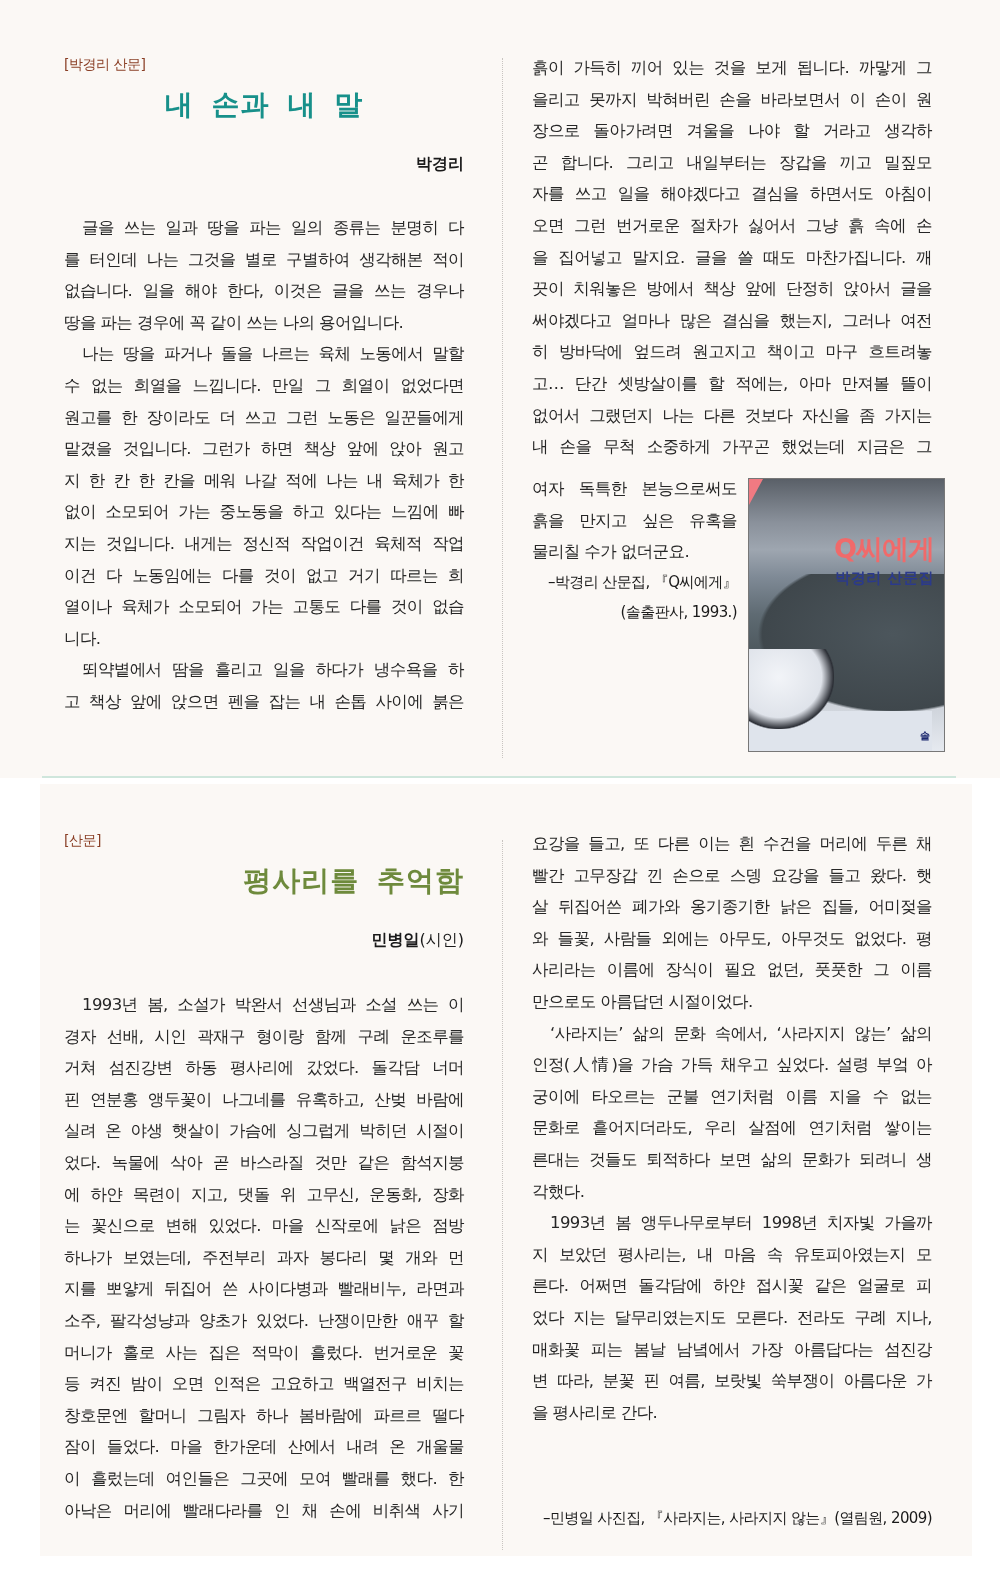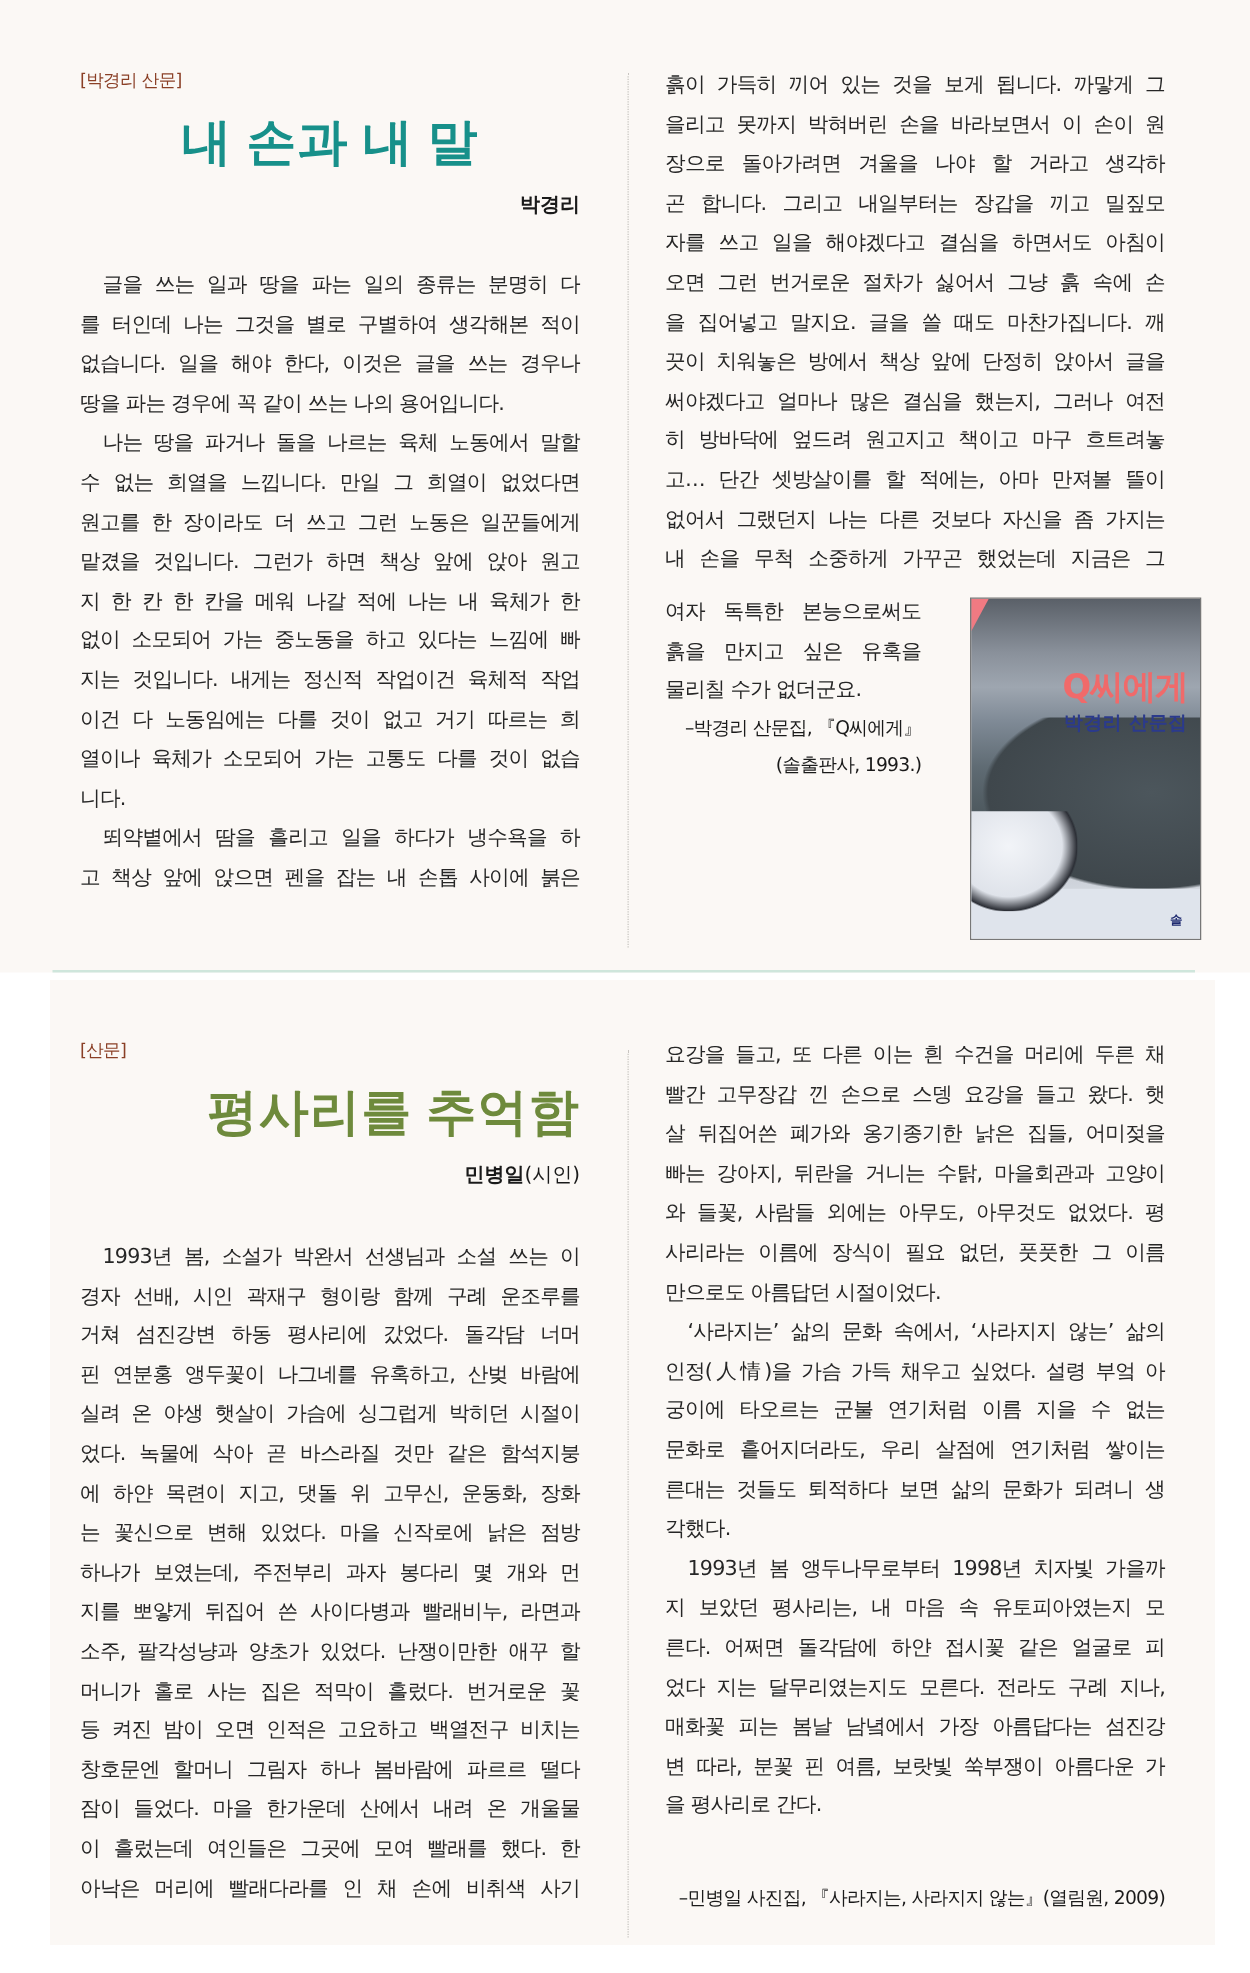--- a/index.html
+++ b/index.html
@@ -18,42 +18,43 @@
     }
     .col-rule {
       position: absolute; left: 502px; width: 0; border-left: 1px dotted #c8c4c0;
     }
     #rule1 { top: 58px; height: 700px; }
     #rule2 { top: 840px; height: 710px; }
     .category {
       position: absolute; font-size: 14px; color: #8a3f26; letter-spacing: -0.5px;
     }
     .title {
-      position: absolute; font-family: Liberation Serif, serif;
-      font-weight: bold; font-size: 40px; letter-spacing: 1px;
+      position: absolute; font-family: Liberation Mono, monospace;
+      font-weight: bold; font-size: 28px; letter-spacing: 1px;
     }
     .author {
       position: absolute; font-weight: bold; font-size: 16px; color: #1a1a1a; text-align: right;
     }
     .author .role { font-weight: normal; }
     .body-col {
       position: absolute; font-size: 16.5px; line-height: 31.6px; letter-spacing: -0.6px;
       color: #262626;
     }
     .body-col .line { white-space: nowrap; text-align: justify; text-align-last: justify; height: 31.6px; }
     .body-col .line.last { text-align-last: left; }
     .body-col .line.indent { padding-left: 18px; }
     .citation {
       position: absolute; font-size: 15px; color: #1a1a1a; text-align: right; letter-spacing: -0.6px;
       line-height: 30px; white-space: nowrap;
     }
     .book-cover {
-      position: absolute; left: 776px; top: 478px; width: 183px; height: 272px;
+      position: absolute; left: 748px; top: 478px; width: 183px; height: 272px;
       overflow: hidden; border: 1px solid #777;
       background: linear-gradient(180deg, #5a6068 0%, #8a919b 16%, #9ea6b0 26%, #7f8a96 36%, #5e6a72 50%, #4f5a60 62%, #6a737b 70%, #c9ced6 80%, #e6eaf0 100%);
+      padding-left: 12px;
     }
     .cover-mountain {
       position: absolute; left: -10px; top: 95px; width: 220px; height: 150px;
       background: radial-gradient(ellipse at 70% 40%, #4c565c 0%, #3f474c 60%, transparent 62%);
     }
     .cover-mound {
       position: absolute; left: 0; top: 170px; width: 85px; height: 80px;
       background: radial-gradient(ellipse at 35% 35%, #f2f4f8 0%, #dfe3ea 55%, #2c2f36 70%, transparent 72%);
     }
     .cover-ground {
@@ -160,21 +161,20 @@
     <div class="line">등 켜진 밤이 오면 인적은 고요하고 백열전구 비치는</div>
     <div class="line">창호문엔 할머니 그림자 하나 봄바람에 파르르 떨다</div>
     <div class="line">잠이 들었다. 마을 한가운데 산에서 내려 온 개울물</div>
     <div class="line">이 흘렀는데 여인들은 그곳에 모여 빨래를 했다. 한</div>
     <div class="line">아낙은 머리에 빨래다라를 인 채 손에 비취색 사기</div>
   </div>
 <div class="body-col" id="a2-right" style="left:532px; top:828px; width:400px;">
     <div class="line">요강을 들고, 또 다른 이는 흰 수건을 머리에 두른 채</div>
     <div class="line">빨간 고무장갑 낀 손으로 스뎅 요강을 들고 왔다. 햇</div>
     <div class="line">살 뒤집어쓴 폐가와 옹기종기한 낡은 집들, 어미젖을</div>
-    <div class="line">빠는 강아지, 뒤란을 거니는 수탉, 마을회관과 고양이</div>
     <div class="line">와 들꽃, 사람들 외에는 아무도, 아무것도 없었다. 평</div>
     <div class="line">사리라는 이름에 장식이 필요 없던, 풋풋한 그 이름</div>
     <div class="line last">만으로도 아름답던 시절이었다.</div>
     <div class="line indent">‘사라지는’ 삶의 문화 속에서, ‘사라지지 않는’ 삶의</div>
     <div class="line">인정(人情)을 가슴 가득 채우고 싶었다. 설령 부엌 아</div>
     <div class="line">궁이에 타오르는 군불 연기처럼 이름 지을 수 없는</div>
     <div class="line">문화로 흩어지더라도, 우리 살점에 연기처럼 쌓이는</div>
     <div class="line">른대는 것들도 퇴적하다 보면 삶의 문화가 되려니 생</div>
     <div class="line last">각했다.</div>
     <div class="line indent">1993년 봄 앵두나무로부터 1998년 치자빛 가을까</div>

